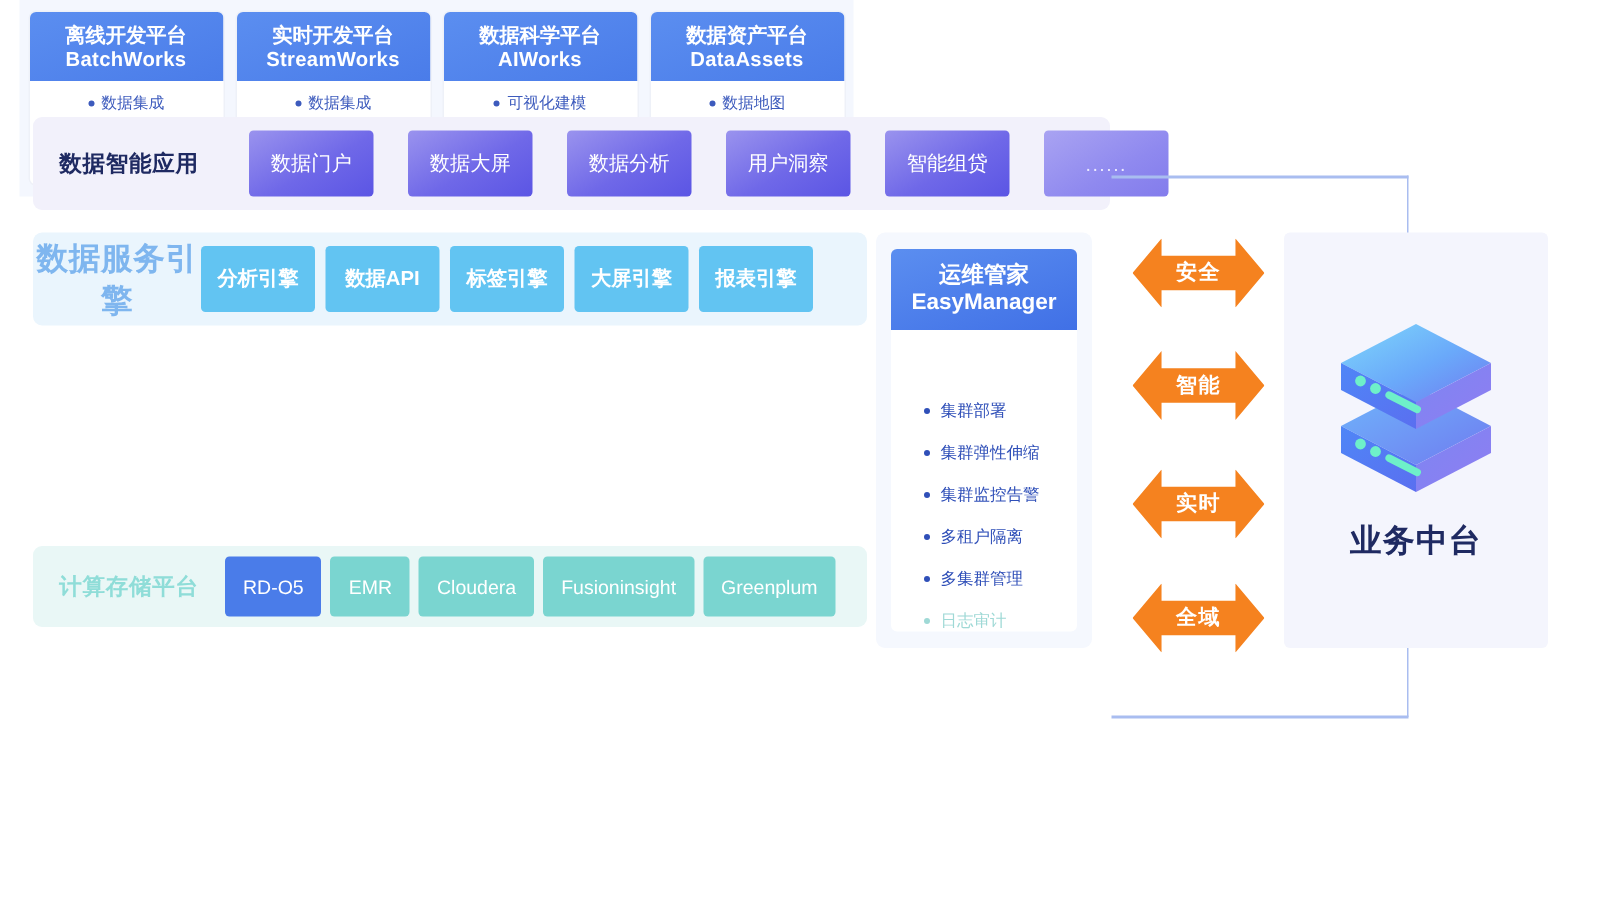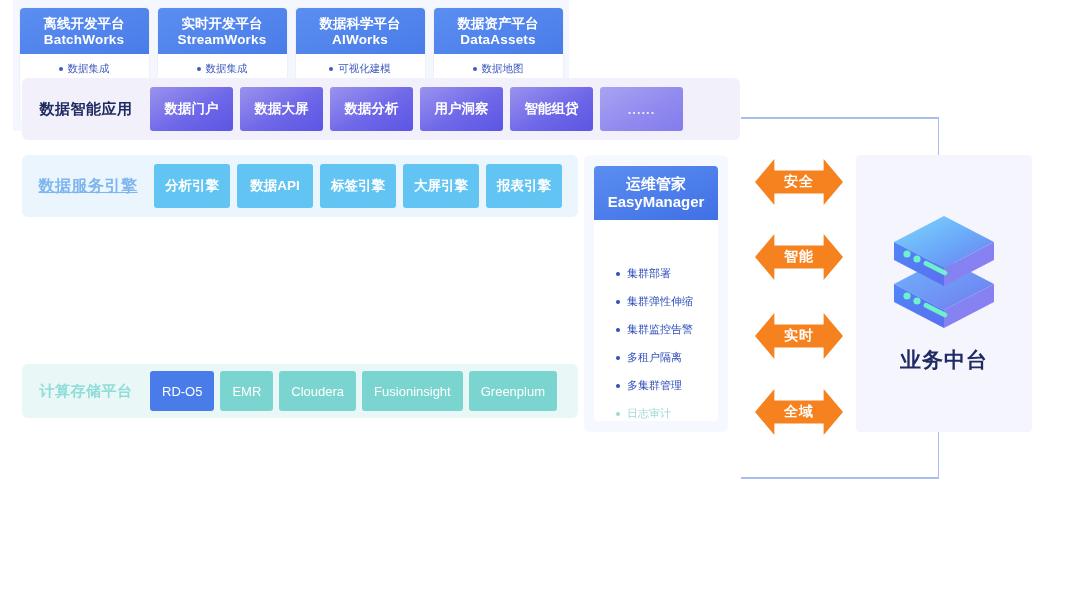--- a/index.html
+++ b/index.html
@@ -26,31 +26,32 @@
     user-select: none;
   }
 
   
   #row-apps { left:22px; top:78px; width:718px; height:62px; background:#f2f1fb; }
   #row-apps .band-label { width:128px; font-size:15px; color:#1f2a62; }
   .app-chips { display:flex; gap:7px; }
   .app-chip {
     width:83px; height:44px; border-radius:3px;
     display:flex; align-items:center; justify-content:center;
-    color:#fff; font-size:13.5px; font-weight:bold;
+    color:#fff; font-size:13.5px; font-weight:normal;
     background: linear-gradient(150deg,#9a93ee 0%,#6f68e8 55%,#5b55e4 100%);
+    margin-left: 16px;
   }
   .app-chip.muted {
     background: linear-gradient(150deg,#a9a3f2 0%,#8f89ef 60%,#837cec 100%);
     font-size:13px; letter-spacing:1px; color:#eceaff;
   }
 
   
   #row-svc { left:22px; top:155px; width:556px; height:62px; background:#eaf5fd; }
-  #row-svc .band-label { width:132px; font-size:16px; color:#7fb6ef;text-decoration:underline; }
+  #row-svc .band-label { width:112px; font-size:21px; color:#7fb6ef; }
   .svc-chips { display:flex; gap:7px; }
   .svc-chip {
     width:76px; height:44px; border-radius:3px;
     display:flex; align-items:center; justify-content:center;
     color:#ffffff; font-size:13.5px; font-weight:bold;
     background:#62c4f2;
   }
 
   
   #row-plat { left:22px; top:226px; width:556px; height:131px; background:#f4f7fe;

